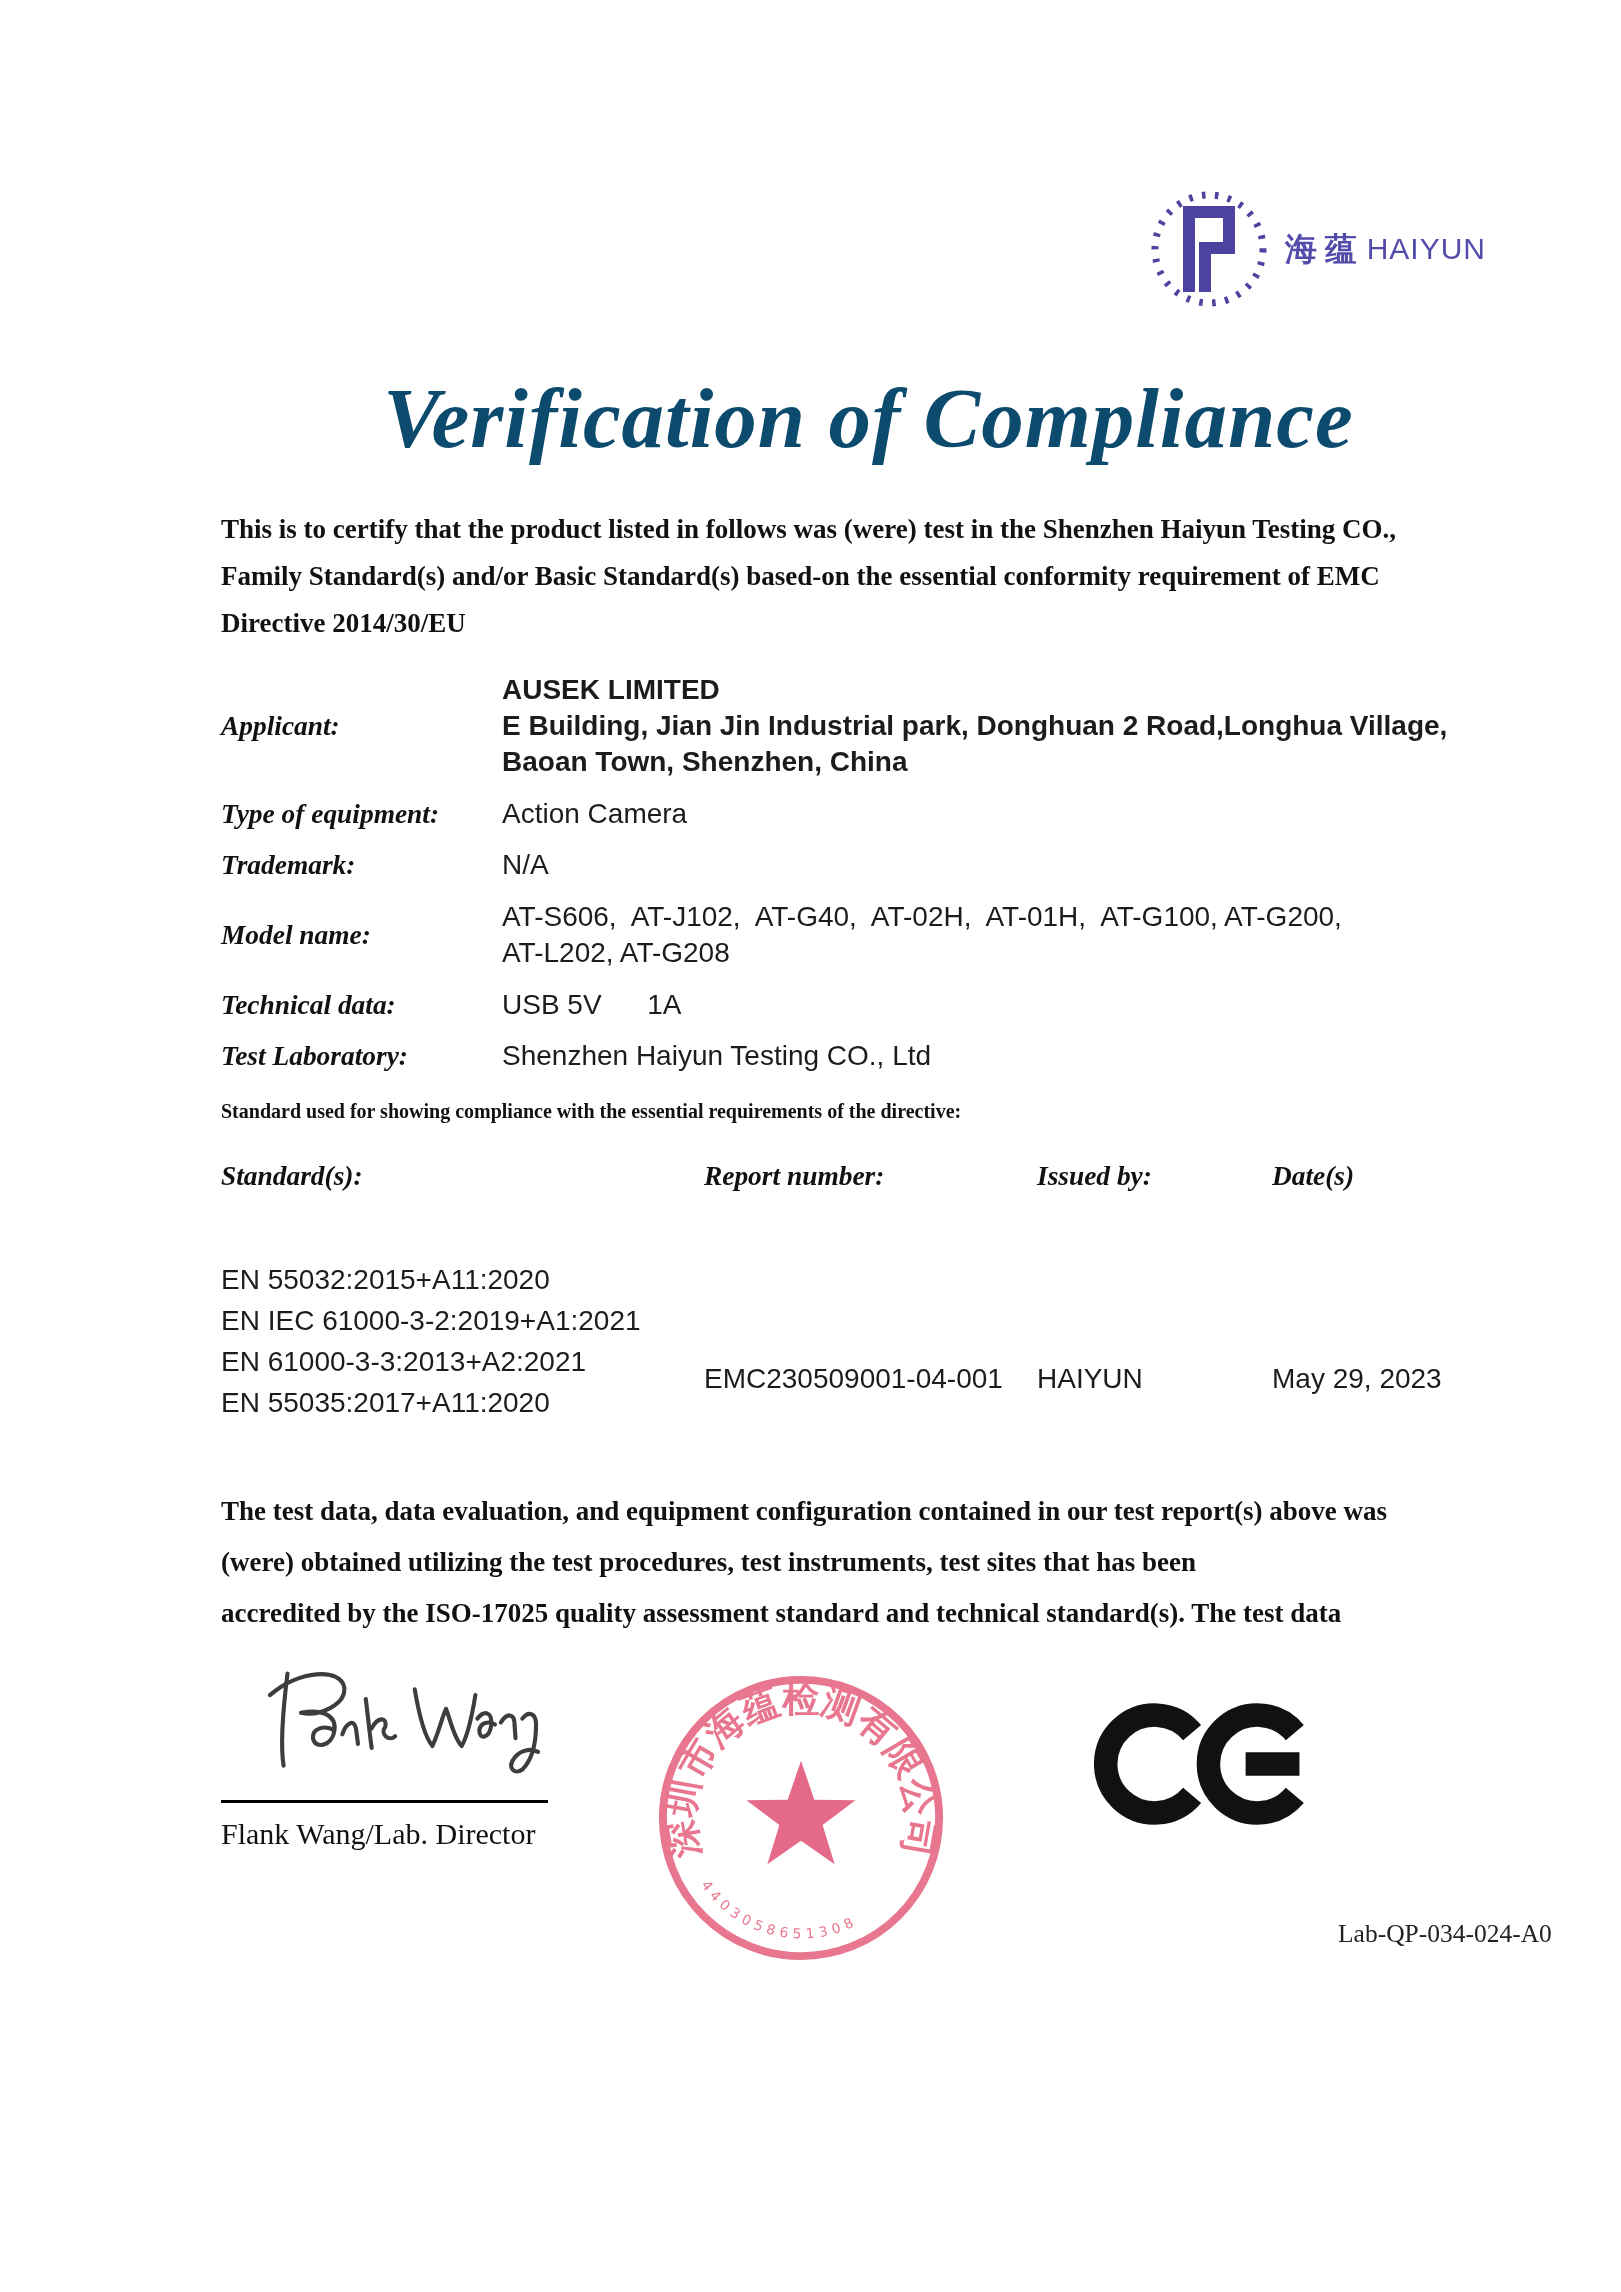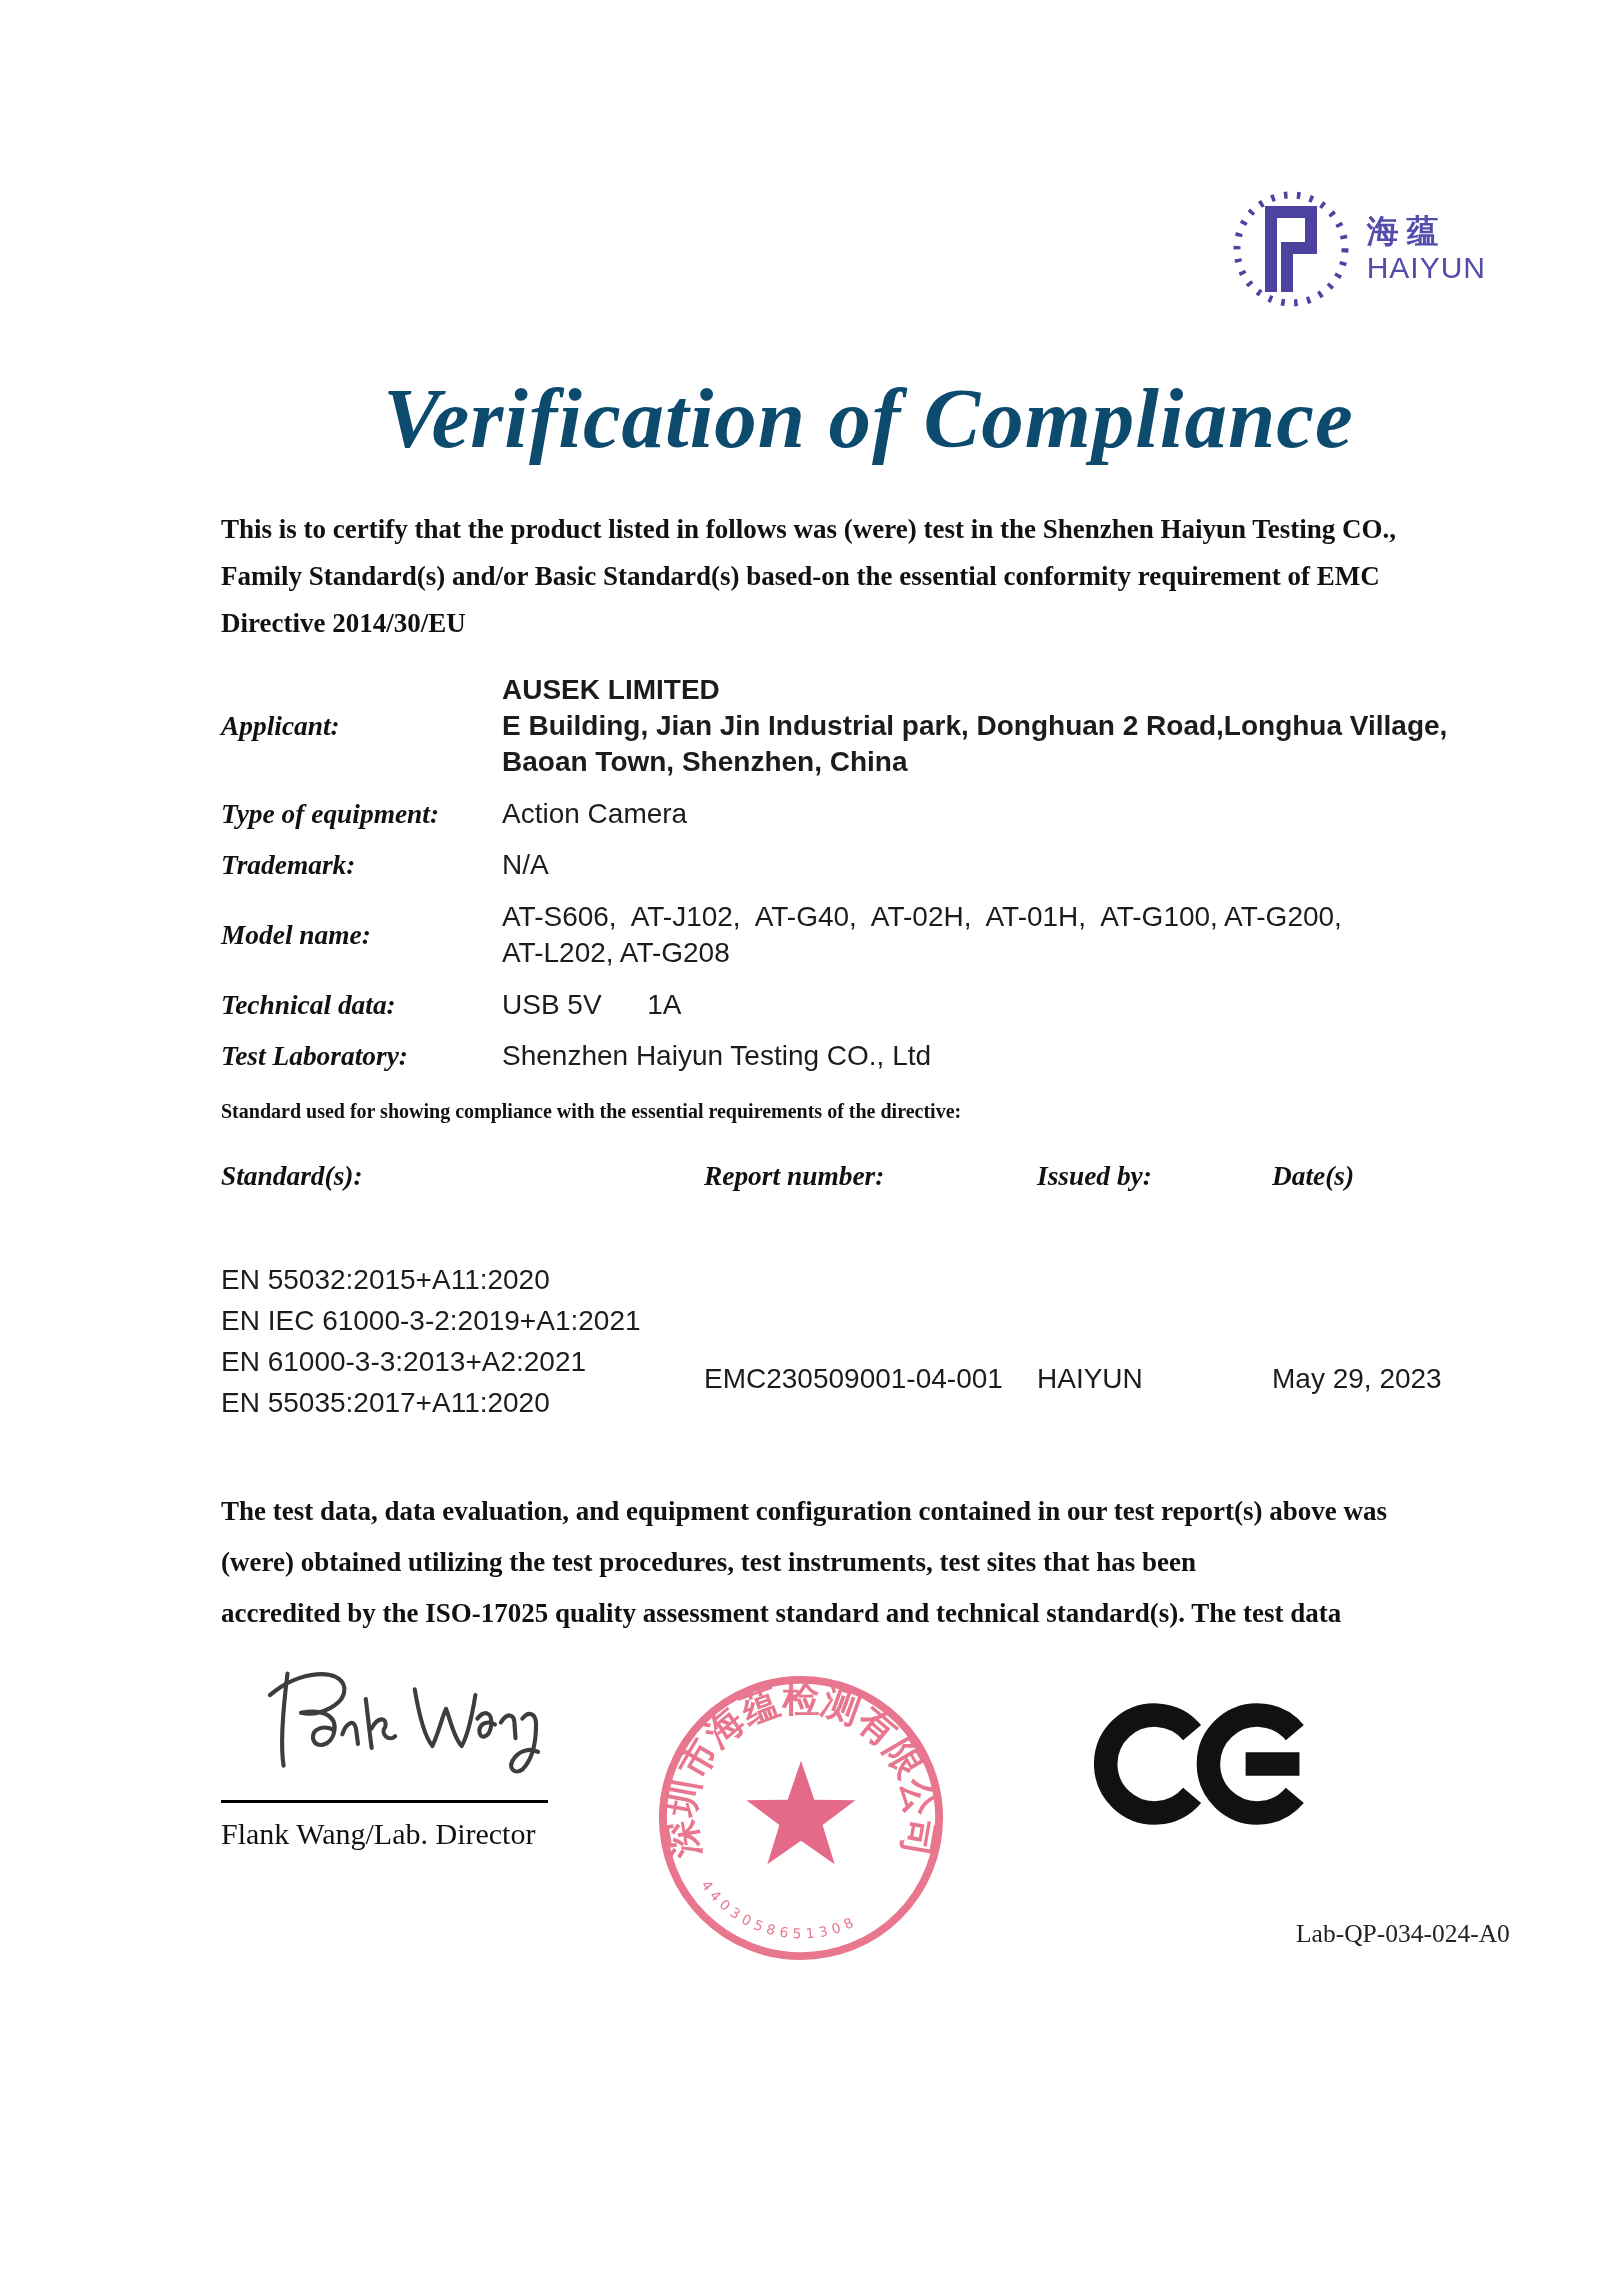--- a/index.html
+++ b/index.html
@@ -2,21 +2,21 @@
 <html><head>
 <meta charset="utf-8">
 <style>
   html,body{margin:0;padding:0;background:#ffffff;}
   .page{position:relative;width:1621px;height:2293px;background:#fff;overflow:hidden;
         font-family:"Liberation Serif",serif;color:#111;}
 
   
   .logo-wrap{position:absolute;top:189px;right:135px;display:flex;align-items:center;gap:15.7px;}
   .logo-badge{width:120px;height:120px;}
-  .logo-text{display:flex;flex-direction:column;justify-content:center;gap:2px;}
+  .logo-text{display:flex;flex-direction:row;justify-content:center;gap:2px;}
   .logo-cn{font-family:"DejaVu Sans",sans-serif;font-size:32px;font-weight:bold;
            color:#544caa;letter-spacing:7.8px;line-height:35px;}
   .logo-en{font-family:"Liberation Sans",sans-serif;font-size:30px;color:#544caa;
            letter-spacing:1px;line-height:33px;}
 
   
   .doc-title{position:absolute;top:369px;left:0;right:0;text-align:center;padding-left:116px;
              font-size:85px;font-weight:bold;font-style:italic;color:#0c4a6e;letter-spacing:1px;
              white-space:nowrap;}
 
@@ -50,21 +50,21 @@
            color:#1c1c1c;white-space:nowrap;margin-top:40px;}
 
   
   .signature-svg{position:absolute;top:1656px;left:250px;}
   .sig-line{position:absolute;top:1800px;left:221px;width:327px;height:2.9px;background:#000;}
   .sig-name{position:absolute;top:1817px;left:221px;font-weight:normal;font-size:30px;}
 
   
   .stamp{position:absolute;top:1670px;left:653px;opacity:.88;}
   .ce-mark{position:absolute;top:1703px;left:1094px;}
-  .doc-number{position:absolute;top:1919px;left:1296px;font-size:25.5px;color:#222;}
+  .doc-number{position:absolute;top:1919px;left:1338px;font-size:25.5px;color:#222;}
 </style>
 </head>
 <body>
 
 <div class="page">
 
   <div class="logo-wrap">
     <svg class="logo-badge" viewBox="0 0 120 120">
       <circle cx="60" cy="60" r="54" fill="none" stroke="#4c43a0" stroke-width="7" stroke-dasharray="3.5 9.5"></circle>
       <g fill="#4c43a0">

